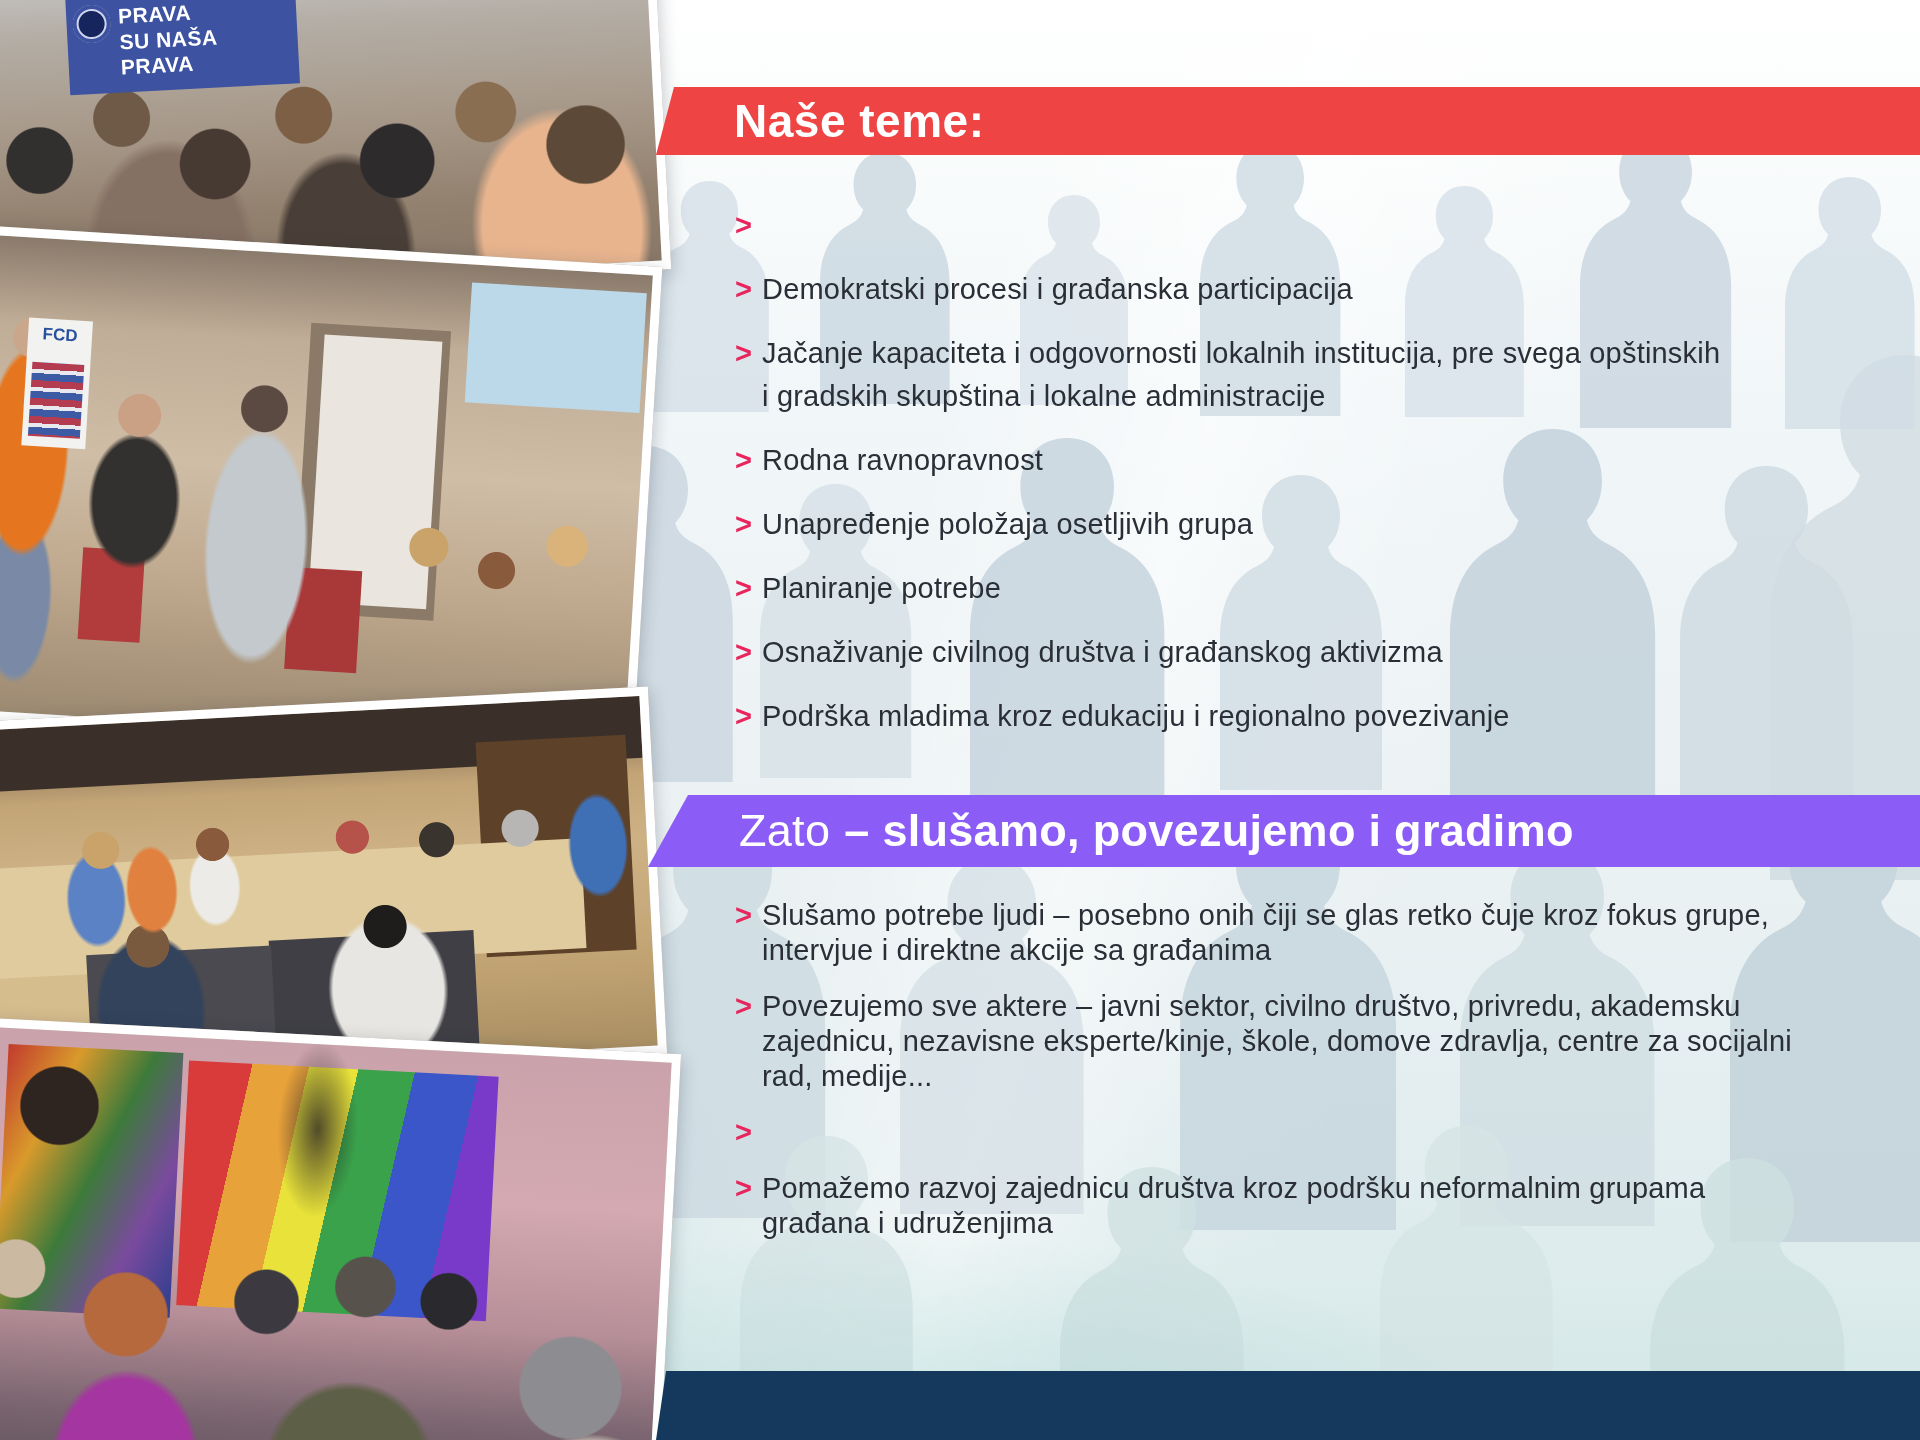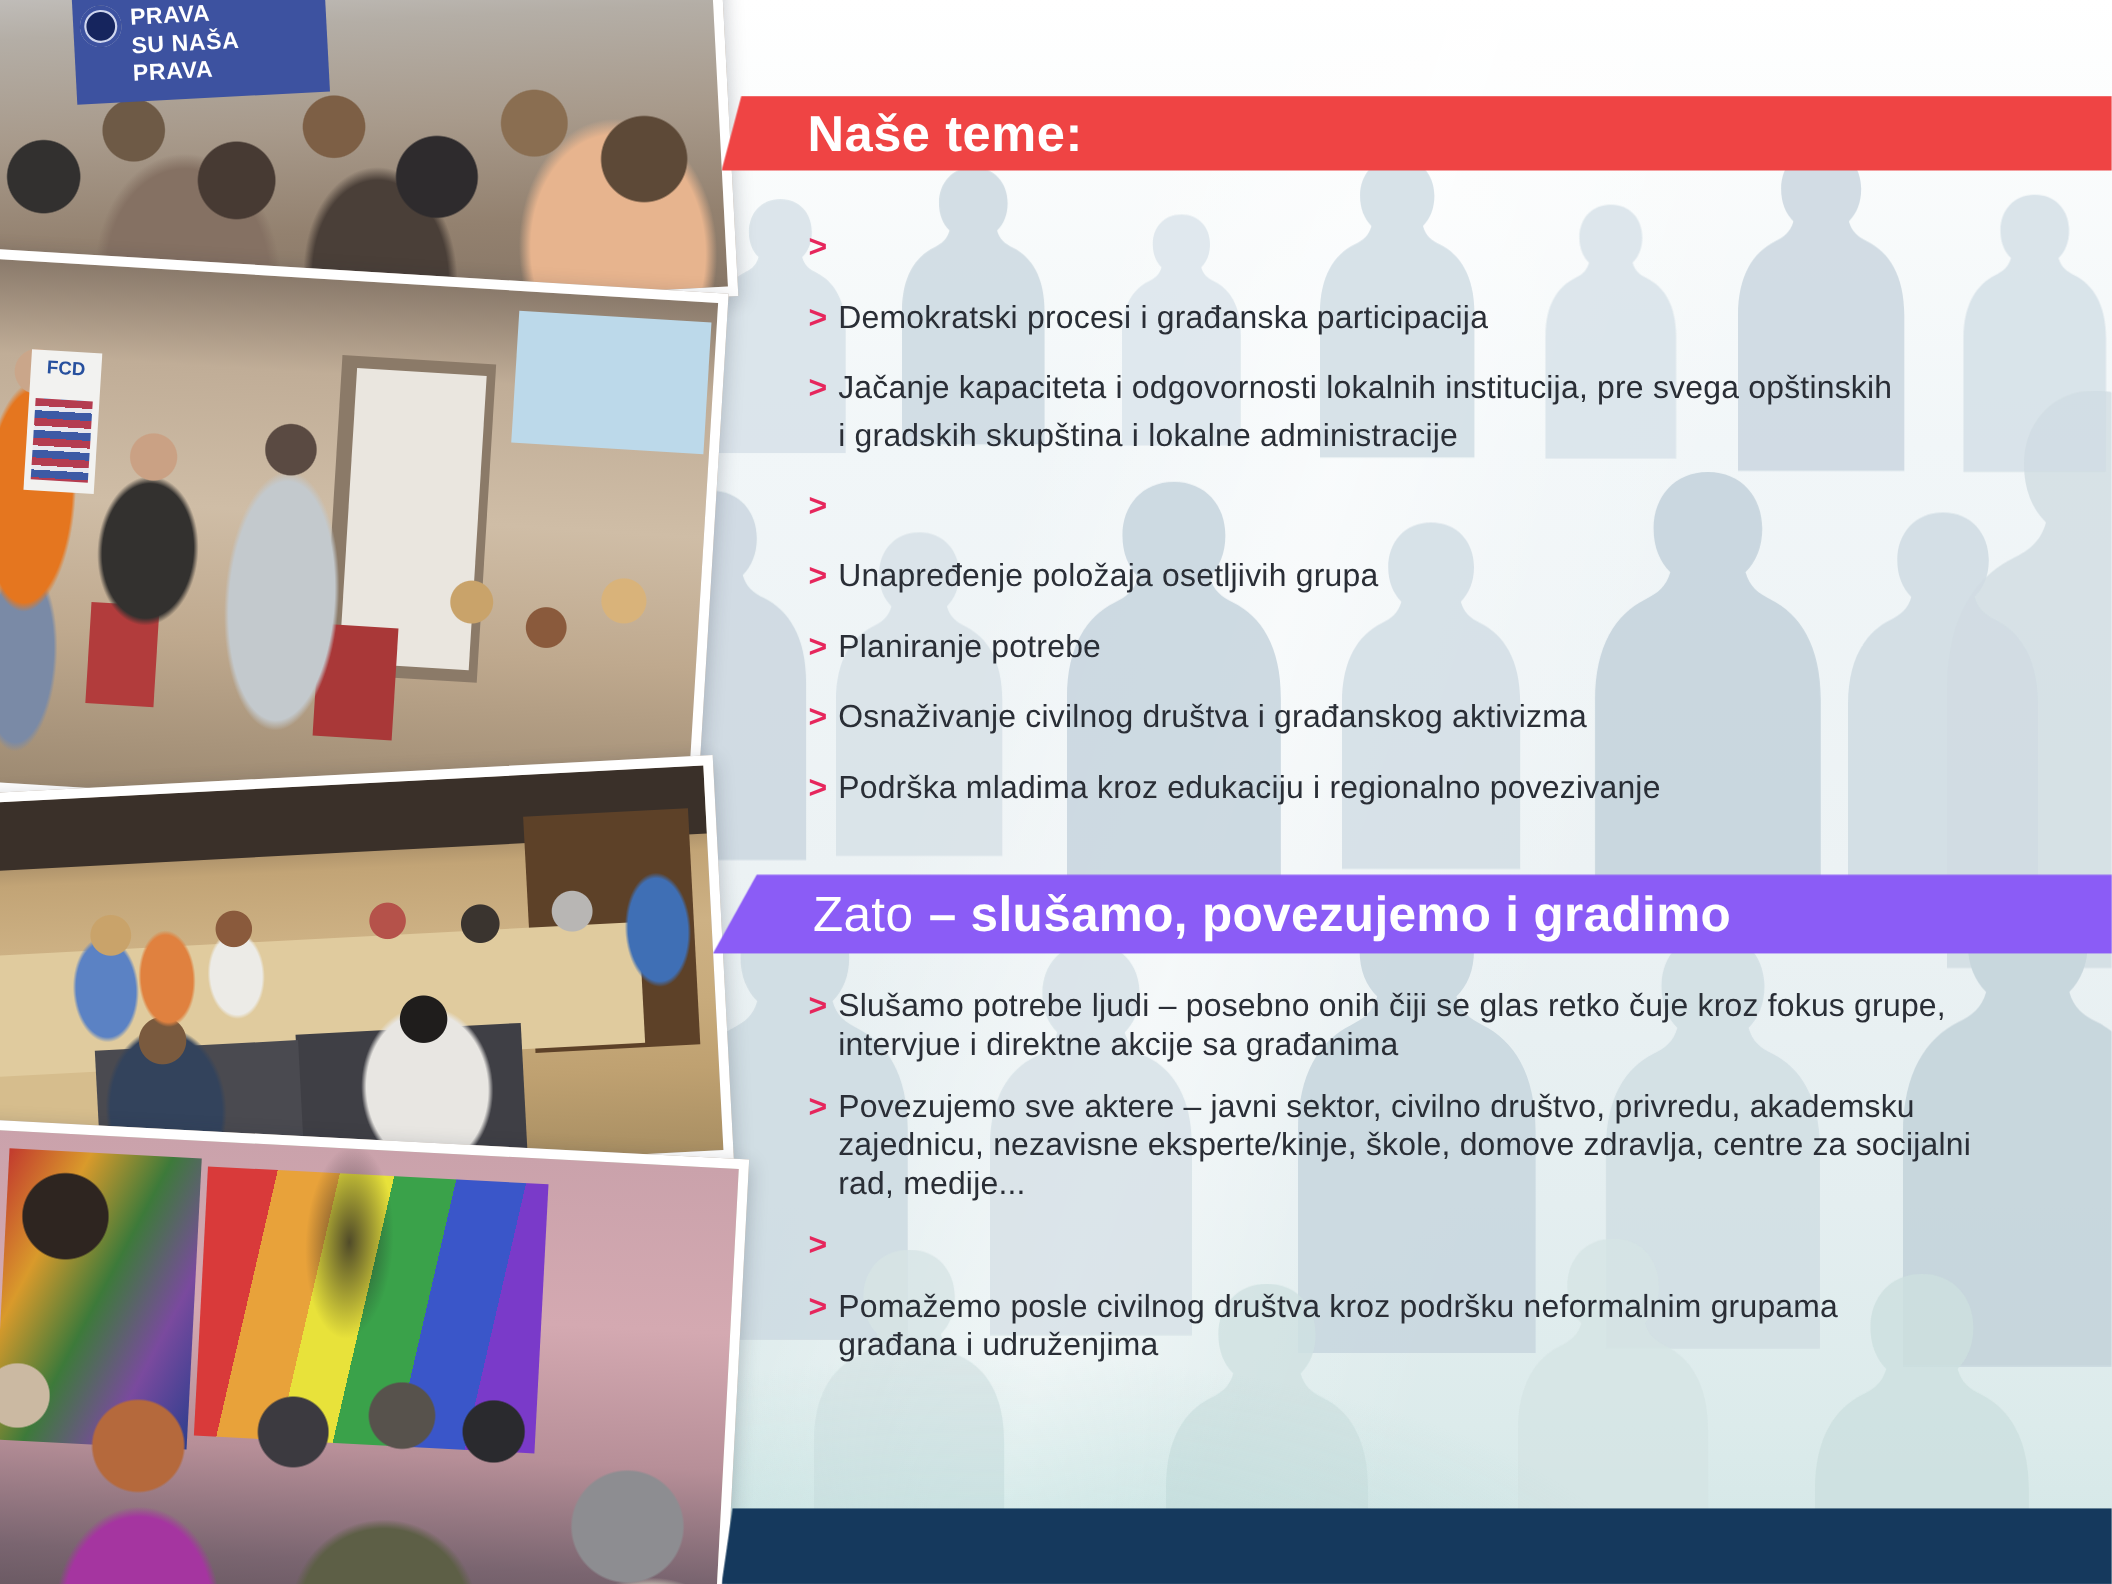--- a/index.html
+++ b/index.html
@@ -217,20 +217,21 @@
         <span class="marker">&gt;</span>
         <span class="item-text">Demokratski procesi i građanska participacija</span>
       </li>
     <li>
         <span class="marker">&gt;</span>
         <span class="item-text">Jačanje kapaciteta i odgovornosti lokalnih institucija, pre svega opštinskih
 i gradskih skupština i lokalne administracije</span>
       </li>
     <li>
         <span class="marker">&gt;</span>
+        <span class="item-text">Rodna ravnopravnost</span>
       </li>
     <li>
         <span class="marker">&gt;</span>
         <span class="item-text">Unapređenje položaja osetljivih grupa</span>
       </li>
     <li>
         <span class="marker">&gt;</span>
         <span class="item-text">Planiranje potrebe</span>
       </li>
     <li>
@@ -257,20 +258,20 @@
         <span class="marker">&gt;</span>
         <span class="item-text">Povezujemo sve aktere – javni sektor, civilno društvo, privredu, akademsku
 zajednicu, nezavisne eksperte/kinje, škole, domove zdravlja, centre za socijalni
 rad, medije...</span>
       </li>
     <li>
         <span class="marker">&gt;</span>
       </li>
     <li>
         <span class="marker">&gt;</span>
-        <span class="item-text">Pomažemo posle civilnog društva kroz podršku neformalnim grupama
+        <span class="item-text">Pomažemo razvoj zajednicu društva kroz podršku neformalnim grupama
 građana i udruženjima</span>
       </li>
   </ul>
 
   <div class="footer-bar"></div>
 
 </div>
 
 </body></html>

